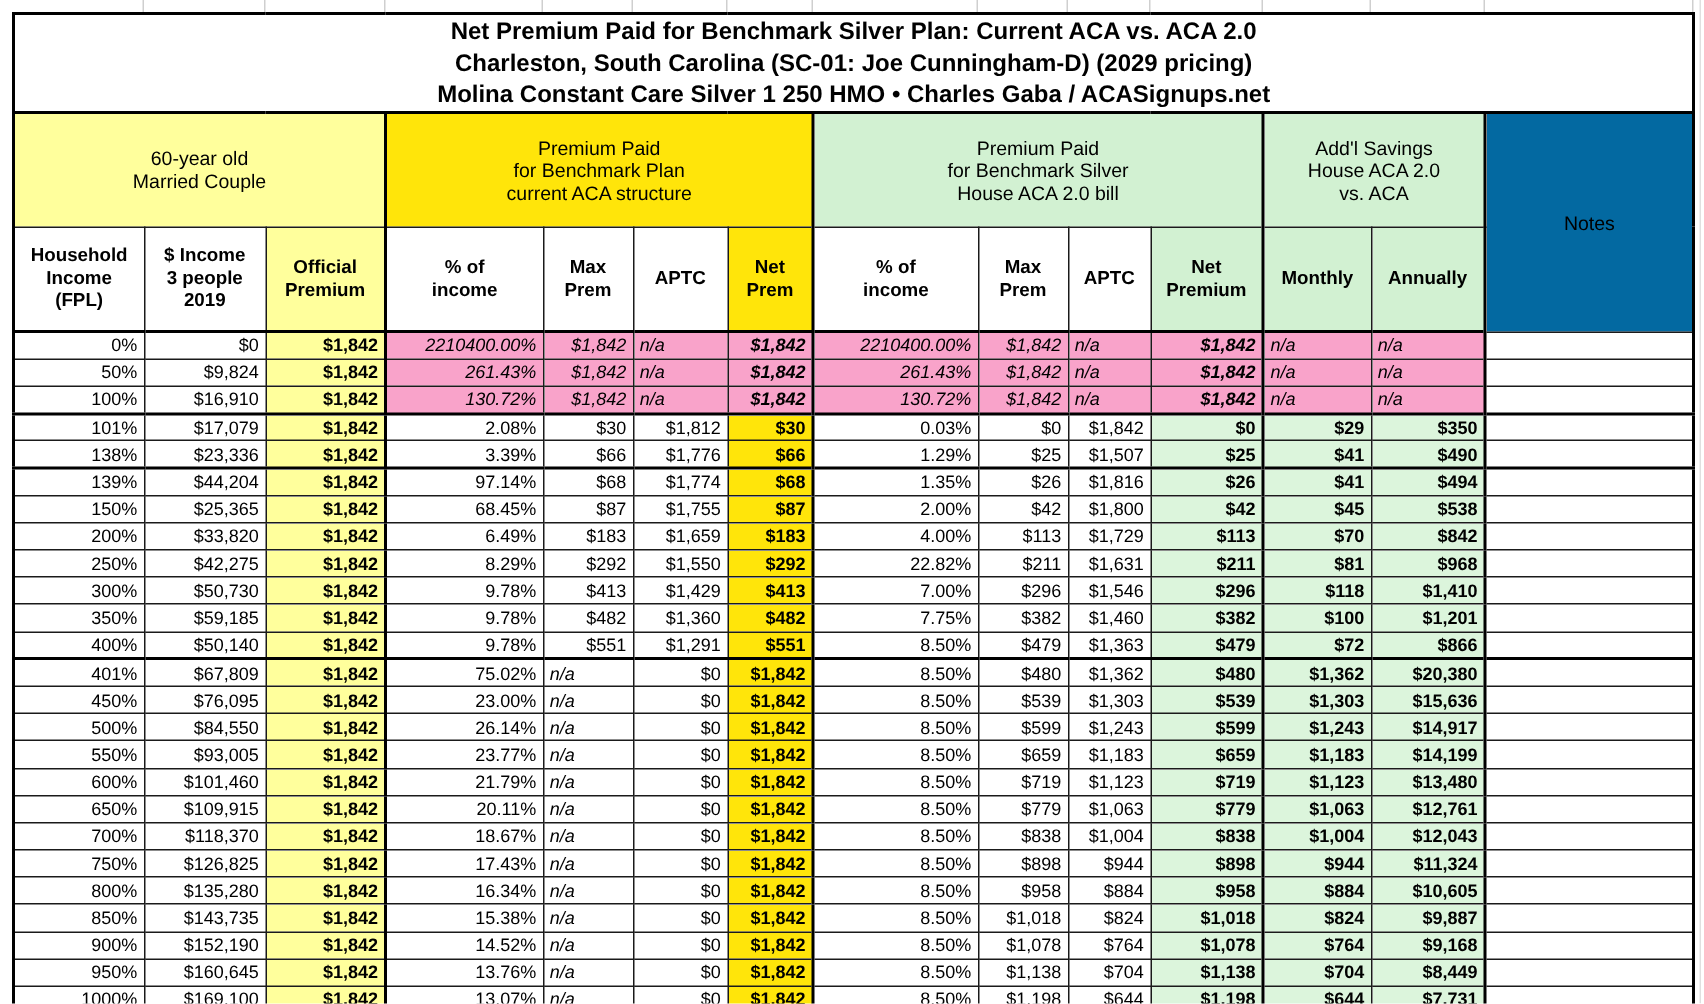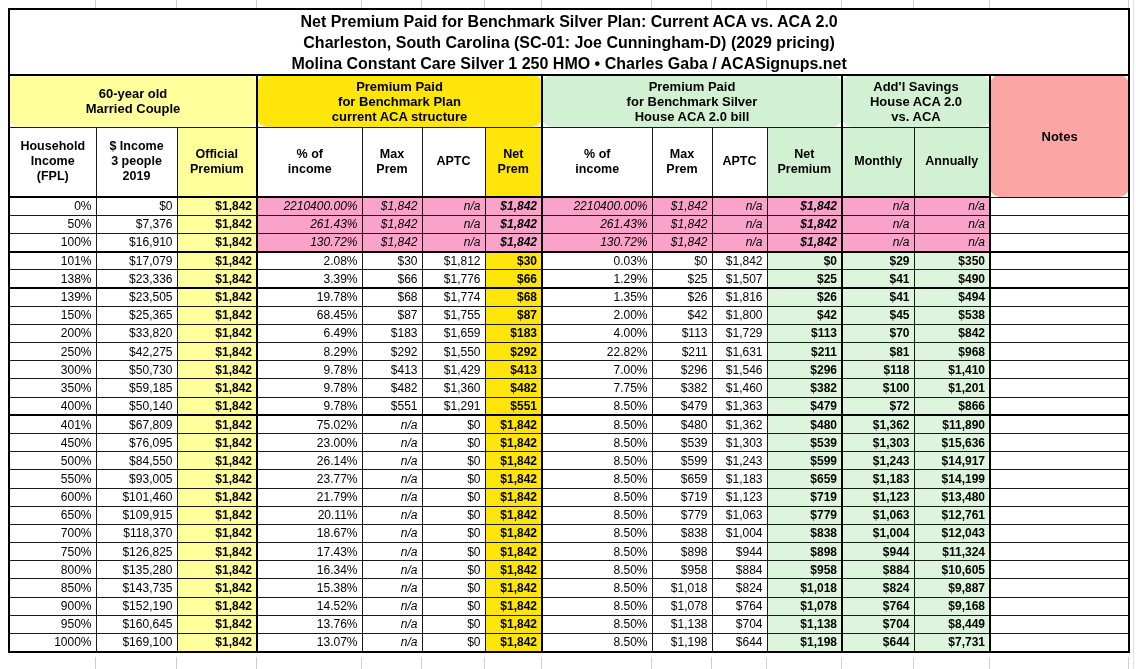--- a/index.html
+++ b/index.html
@@ -9,38 +9,38 @@
   *{box-sizing:border-box;margin:0;padding:0;}
   body{background:#fff;font-family:"Liberation Sans",sans-serif;}
   .sheet{position:relative;width:1136px;height:669px;background:#fff;overflow:hidden;}
   .workbook{position:absolute;left:8px;top:8px;}
   table{border-collapse:collapse;table-layout:fixed;width:1120px;border:2.5px solid var(--thick);}
   td,th{border:1px solid var(--thin);overflow:hidden;white-space:nowrap;}
   
   tr.title-row td{height:66px;text-align:center;vertical-align:middle;background:#fff;
     font-weight:bold;font-size:16px;line-height:21px;border-bottom:2.5px solid var(--thick);}
   
-  tr.ghead th{height:52px;text-align:center;vertical-align:middle;font-weight:bold;
-    font-size:13px;line-height:15px;white-space:pre-line;border-radius:10px;}
+  tr.ghead th{height:76px;text-align:center;vertical-align:middle;font-weight:normal;
+    font-size:13px;line-height:15px;white-space:pre-line;}
   th.g-house{background:var(--ly);font-size:15px;line-height:19px;}
   th.g-aca{background:var(--by);}
   th.g-aca2{background:var(--lgh);}
   th.g-sav{background:var(--lgh);}
-  th.g-notes{background:#fca5a5;font-size:13px;margin-top:40px;}
+  th.g-notes{background:#0369a1;font-size:13px;margin-top:40px;}
   
   tr.chead th{height:70px;text-align:center;vertical-align:middle;font-weight:bold;
     font-size:12.5px;line-height:15px;white-space:pre-line;background:#fff;
     border-bottom:2.5px solid var(--thick);}
   tr.chead th.official{background:var(--ly);}
   tr.chead th.net1{background:var(--by);}
   tr.chead th.net2,tr.chead th.monthly,tr.chead th.annually{background:var(--lgh);}
   
   tbody td{height:18.2px;font-size:12px;vertical-align:middle;padding:0 4px;background:#fff;}
   td.num{text-align:right;}
-  td.na{text-align:right;font-style:italic;}
+  td.na{text-align:left;font-style:italic;}
   td.official{background:var(--ly);font-weight:bold;}
   td.net1{background:var(--by);font-weight:bold;}
   td.net2,td.monthly,td.annually{background:var(--lg);font-weight:bold;}
   
   .vthick{border-left:2.5px solid var(--thick) !important;}
   
   tr.sep td{border-top:2.5px solid var(--thick);}
   
   tr.pink td.pct1,tr.pink td.max1,tr.pink td.aptc1,tr.pink td.net1,
   tr.pink td.pct2,tr.pink td.max2,tr.pink td.aptc2,tr.pink td.net2,
@@ -169,21 +169,21 @@
             <td class="num pct2 vthick">2210400.00%</td>
             <td class="num max2">$1,842</td>
             <td class="num aptc2 na">n/a</td>
             <td class="num net2">$1,842</td>
             <td class="num monthly vthick na">n/a</td>
             <td class="num annually na">n/a</td>
             <td class="notes vthick"></td>
           </tr>
           <tr class="pink">
             <td class="num fpl">50%</td>
-            <td class="num income">$7,376</td>
+            <td class="num income">$9,824</td>
             <td class="num official">$1,842</td>
             <td class="num pct1 vthick">261.43%</td>
             <td class="num max1">$1,842</td>
             <td class="num aptc1 na">n/a</td>
             <td class="num net1">$1,842</td>
             <td class="num pct2 vthick">261.43%</td>
             <td class="num max2">$1,842</td>
             <td class="num aptc2 na">n/a</td>
             <td class="num net2">$1,842</td>
             <td class="num monthly vthick na">n/a</td>
@@ -233,23 +233,23 @@
             <td class="num pct2 vthick">1.29%</td>
             <td class="num max2">$25</td>
             <td class="num aptc2">$1,507</td>
             <td class="num net2">$25</td>
             <td class="num monthly vthick">$41</td>
             <td class="num annually">$490</td>
             <td class="notes vthick"></td>
           </tr>
           <tr class="sep">
             <td class="num fpl">139%</td>
-            <td class="num income">$23,505</td>
-            <td class="num official">$1,842</td>
-            <td class="num pct1 vthick">19.78%</td>
+            <td class="num income">$44,204</td>
+            <td class="num official">$1,842</td>
+            <td class="num pct1 vthick">97.14%</td>
             <td class="num max1">$68</td>
             <td class="num aptc1">$1,774</td>
             <td class="num net1">$68</td>
             <td class="num pct2 vthick">1.35%</td>
             <td class="num max2">$26</td>
             <td class="num aptc2">$1,816</td>
             <td class="num net2">$26</td>
             <td class="num monthly vthick">$41</td>
             <td class="num annually">$494</td>
             <td class="notes vthick"></td>
@@ -356,21 +356,21 @@
             <td class="num official">$1,842</td>
             <td class="num pct1 vthick">75.02%</td>
             <td class="num max1 na">n/a</td>
             <td class="num aptc1">$0</td>
             <td class="num net1">$1,842</td>
             <td class="num pct2 vthick">8.50%</td>
             <td class="num max2">$480</td>
             <td class="num aptc2">$1,362</td>
             <td class="num net2">$480</td>
             <td class="num monthly vthick">$1,362</td>
-            <td class="num annually">$11,890</td>
+            <td class="num annually">$20,380</td>
             <td class="notes vthick"></td>
           </tr>
           <tr>
             <td class="num fpl">450%</td>
             <td class="num income">$76,095</td>
             <td class="num official">$1,842</td>
             <td class="num pct1 vthick">23.00%</td>
             <td class="num max1 na">n/a</td>
             <td class="num aptc1">$0</td>
             <td class="num net1">$1,842</td>

